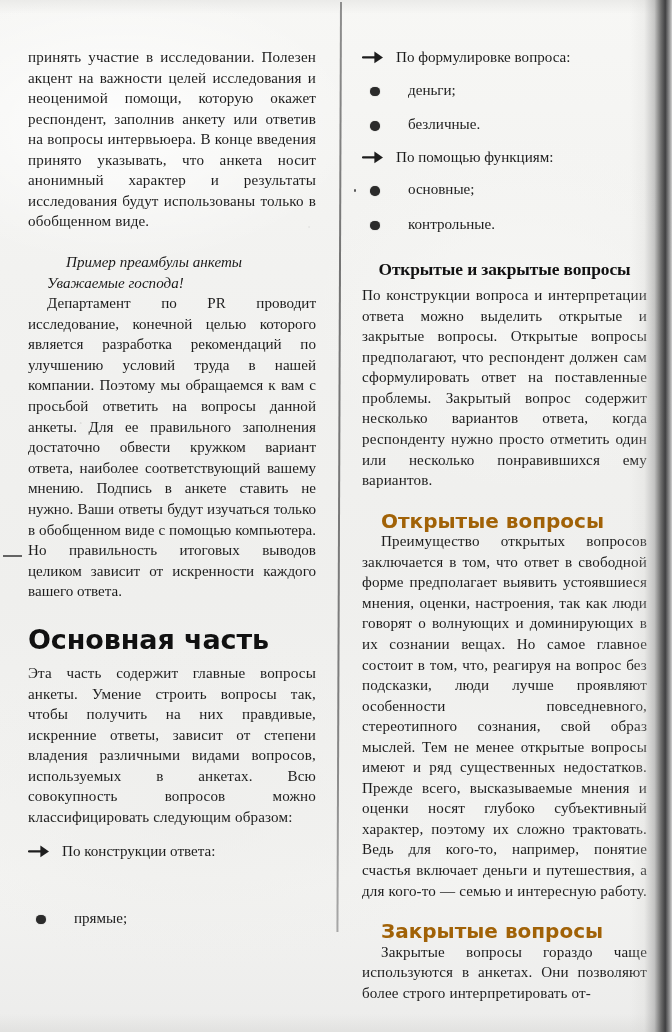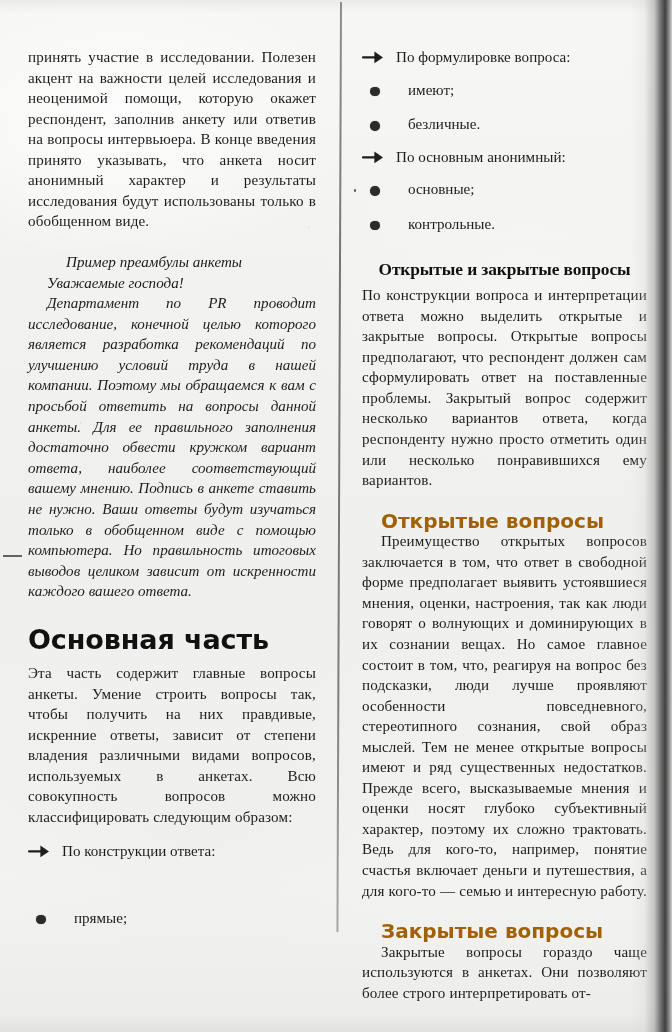--- a/index.html
+++ b/index.html
@@ -86,21 +86,20 @@
     font-size:15.1px;
     line-height:20.55px;
     text-align:justify;
     text-justify:inter-word;
     hyphens:manual;
     letter-spacing:.01em;
     color:#1d1d1d;
   }
   .indent{text-indent:19px;}
   .italic-block{
-    font-style:italic;
     font-size:15.1px;
     line-height:20.6px;
     text-align:justify;
     color:#1d1d1d;
   }
   .italic-center-head{
     font-style:italic;
     font-size:15.1px;
     line-height:20.6px;
     text-indent:38px;
@@ -252,40 +251,40 @@
             <path d="M12.4 3.6 L21 9.4 L12.4 15.2 Z" fill="#1e1e1e"></path>
           </svg>
         </span>
         <span>По формулировке вопроса:</span>
       </div>
 
       <div class="sp-12"></div>
 
       <div class="bullet-item">
         <span class="bullet-dot"></span>
-        <span>имеют;</span>
+        <span>деньги;</span>
       </div>
 
       <div class="sp-14"></div>
 
       <div class="bullet-item">
         <span class="bullet-dot"></span>
         <span>безличные.</span>
       </div>
 
       <div class="sp-12"></div>
 
       <div class="arrow-item">
         <span class="arrow-glyph">
           <svg width="24" height="18" viewBox="0 0 24 18" aria-hidden="true">
             <path d="M1 9.4 H16.3" stroke="#1e1e1e" stroke-width="2.3" stroke-linecap="round" fill="none"></path>
             <path d="M12.4 3.6 L21 9.4 L12.4 15.2 Z" fill="#1e1e1e"></path>
           </svg>
         </span>
-        <span>По основным анонимный:</span>
+        <span>По помощью функциям:</span>
       </div>
 
       <div class="sp-12"></div>
 
       <div class="bullet-item">
         <span class="stray-dot"></span>
         <span class="bullet-dot"></span>
         <span>основные;</span>
       </div>
 

